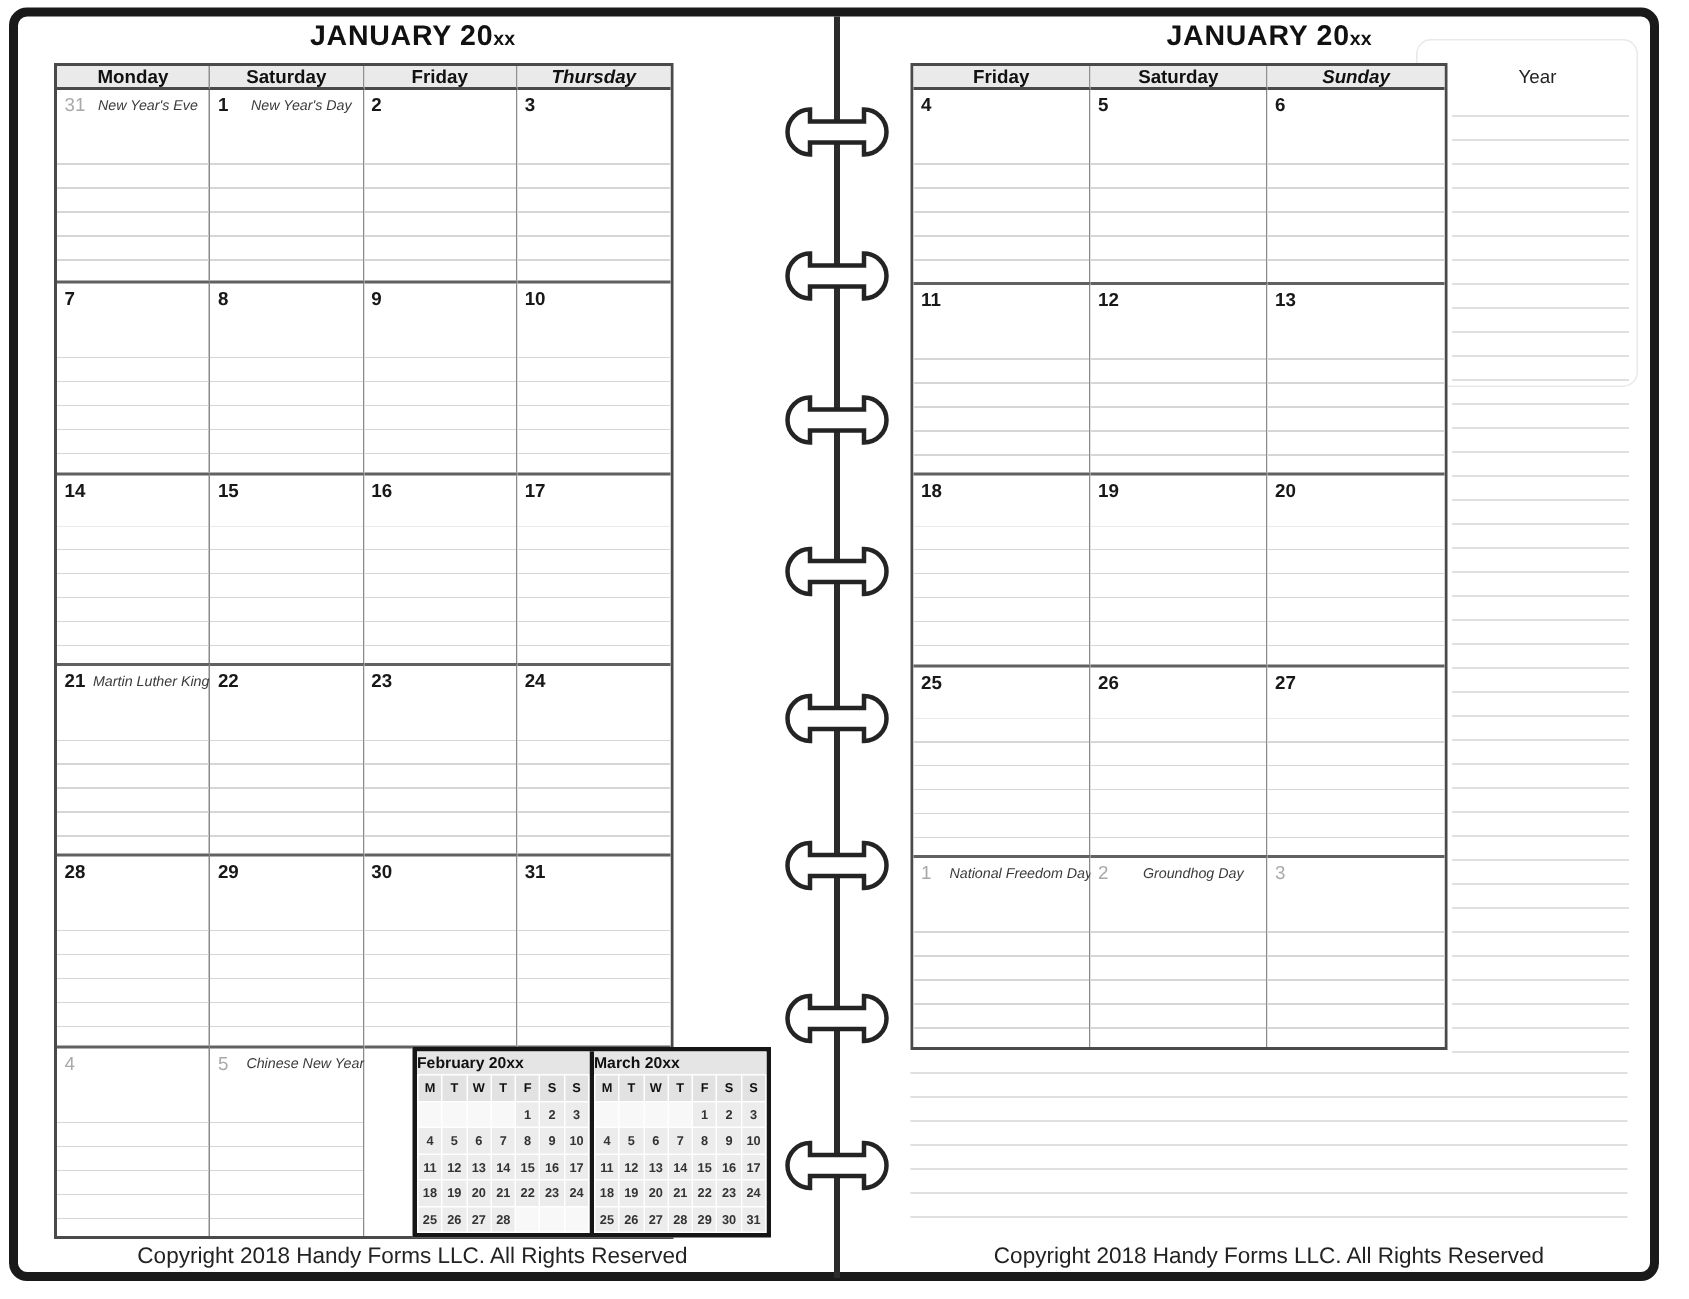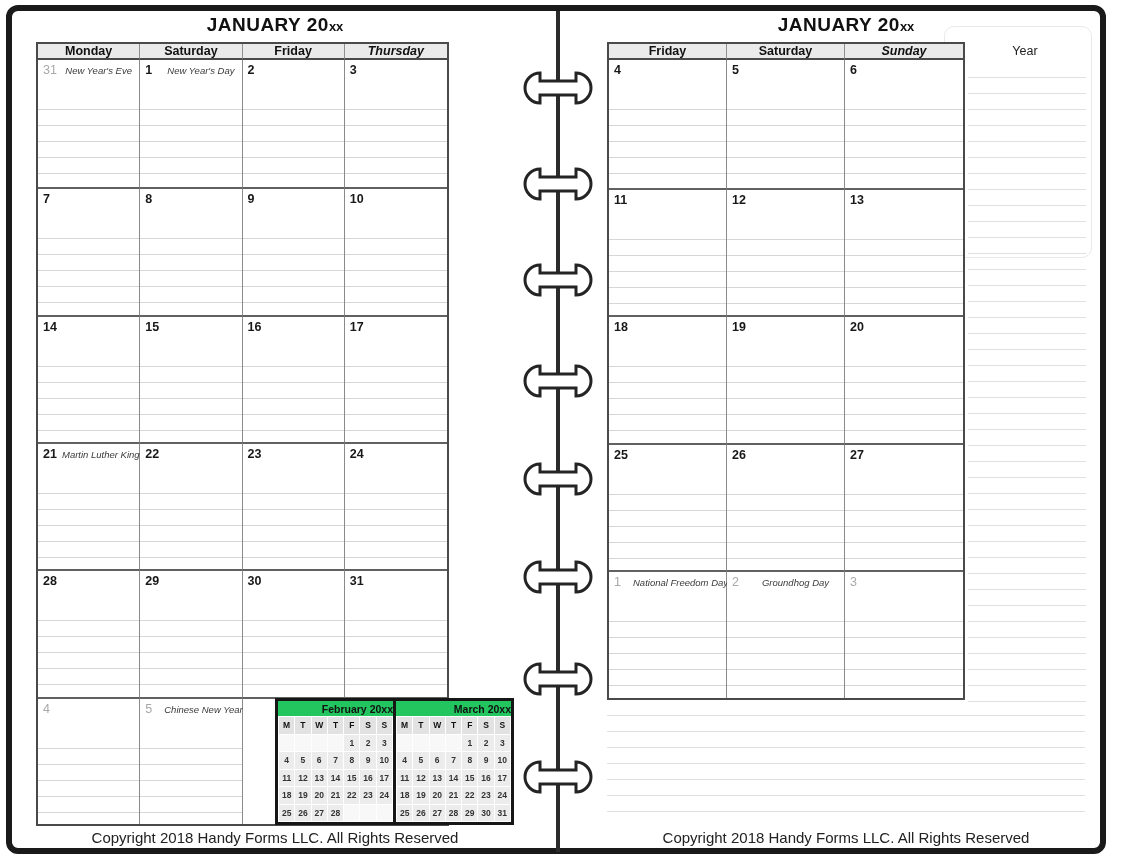--- a/index.html
+++ b/index.html
@@ -37,21 +37,21 @@
   .day-num{position:absolute;top:3px;left:5px;font-weight:bold;font-size:12.5px;color:#181818;}
   .cell.muted .day-num{color:#a9a9a9;font-weight:normal;}
   .holiday{position:absolute;top:5px;left:24px;right:4px;text-align:center;
     font-style:italic;font-size:9.5px;color:#3a3a3a;white-space:nowrap;}
 
   
   .mini-block{position:absolute;left:275px;top:698px;width:239px;height:127px;
     border:3px solid #161616;box-sizing:border-box;display:flex;background:#fff;}
   .mini{flex:1;display:flex;flex-direction:column;min-width:0;}
   .mini.first{border-right:3px solid #161616;}
-  .mini-title{font-weight:bold;font-size:10.5px;text-align:right;padding:2px 0 1px;background:#22c55e;color:#111;}
+  .mini-title{font-weight:bold;font-size:10.5px;text-align:left;padding:2px 0 1px;background:#e5e5e5;color:#111;}
   .mini-table{flex:1;display:grid;grid-template-columns:repeat(7,1fr);grid-auto-rows:1fr;
     gap:1px;background:#fff;padding:1px;font-size:8.5px;}
   .mini-table .mc{display:flex;align-items:center;justify-content:center;background:#ececec;
     font-weight:bold;color:#333;}
   .mini-table .mc.wd{background:#e2e2e2;color:#111;}
   .mini-table .mc.empty{background:#f8f8f8;}
 
   
   .notes-label{position:absolute;left:964px;top:44px;width:122px;text-align:center;
     font-size:12.5px;color:#222;}

